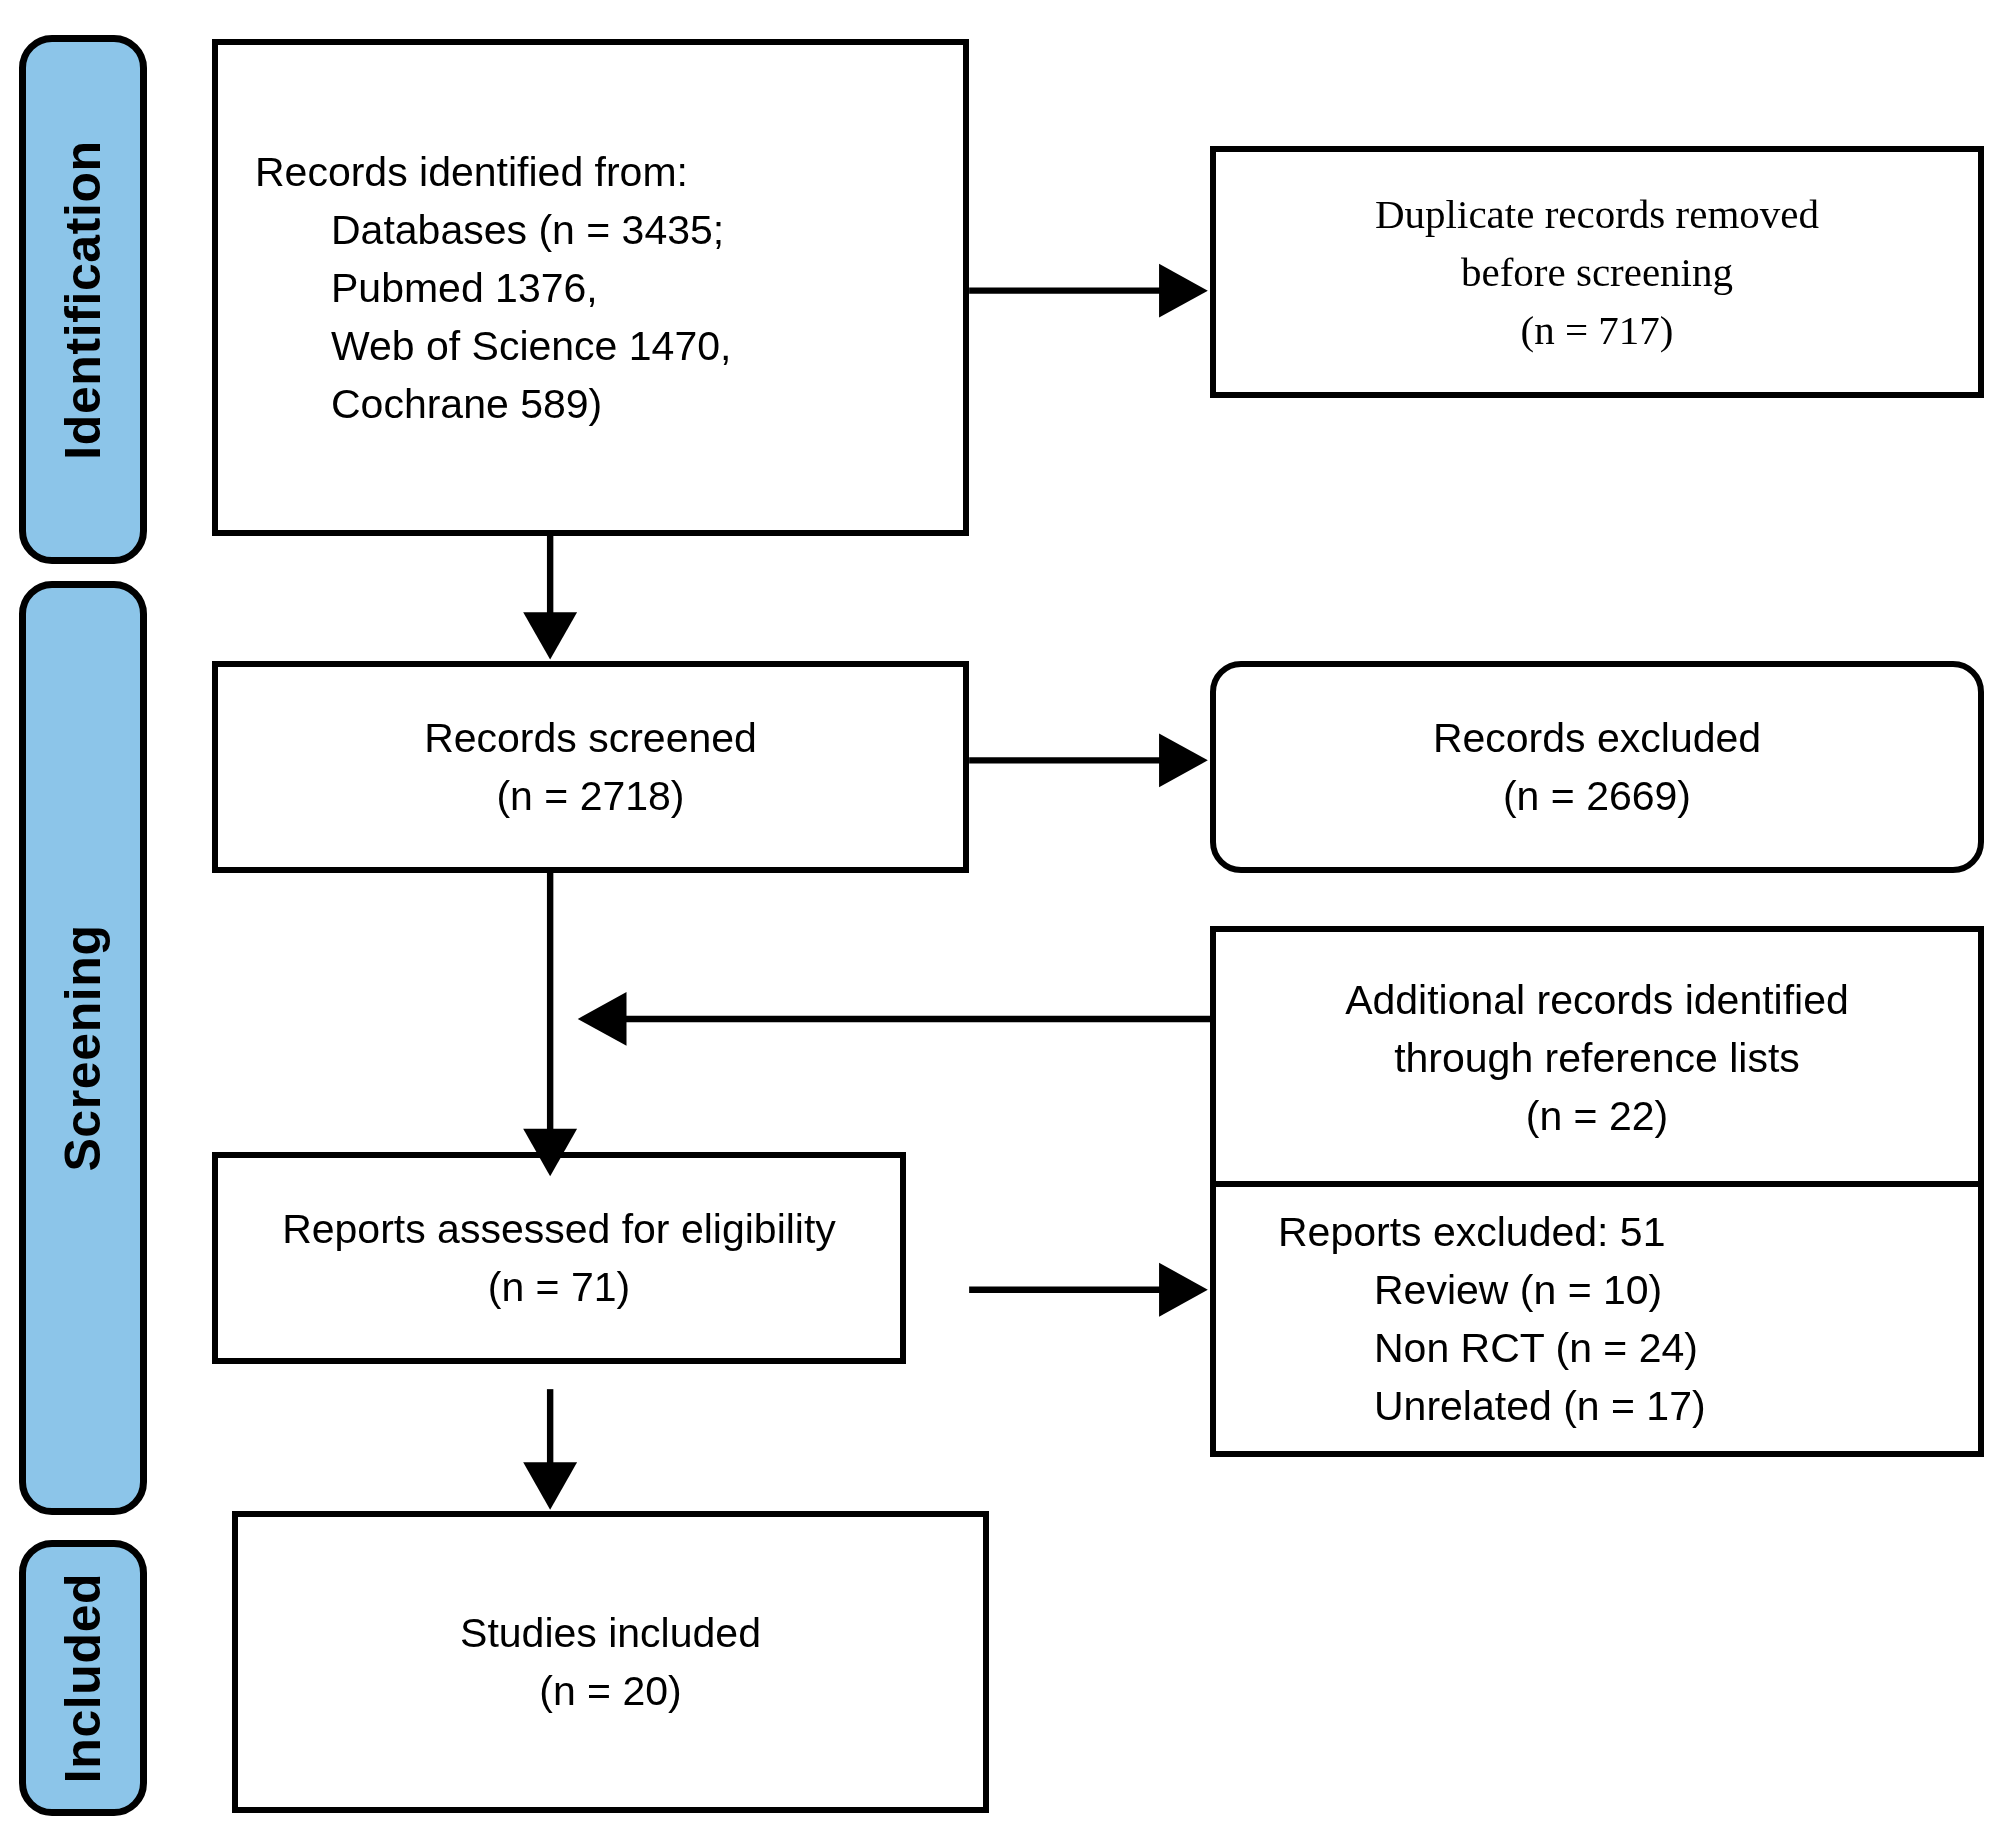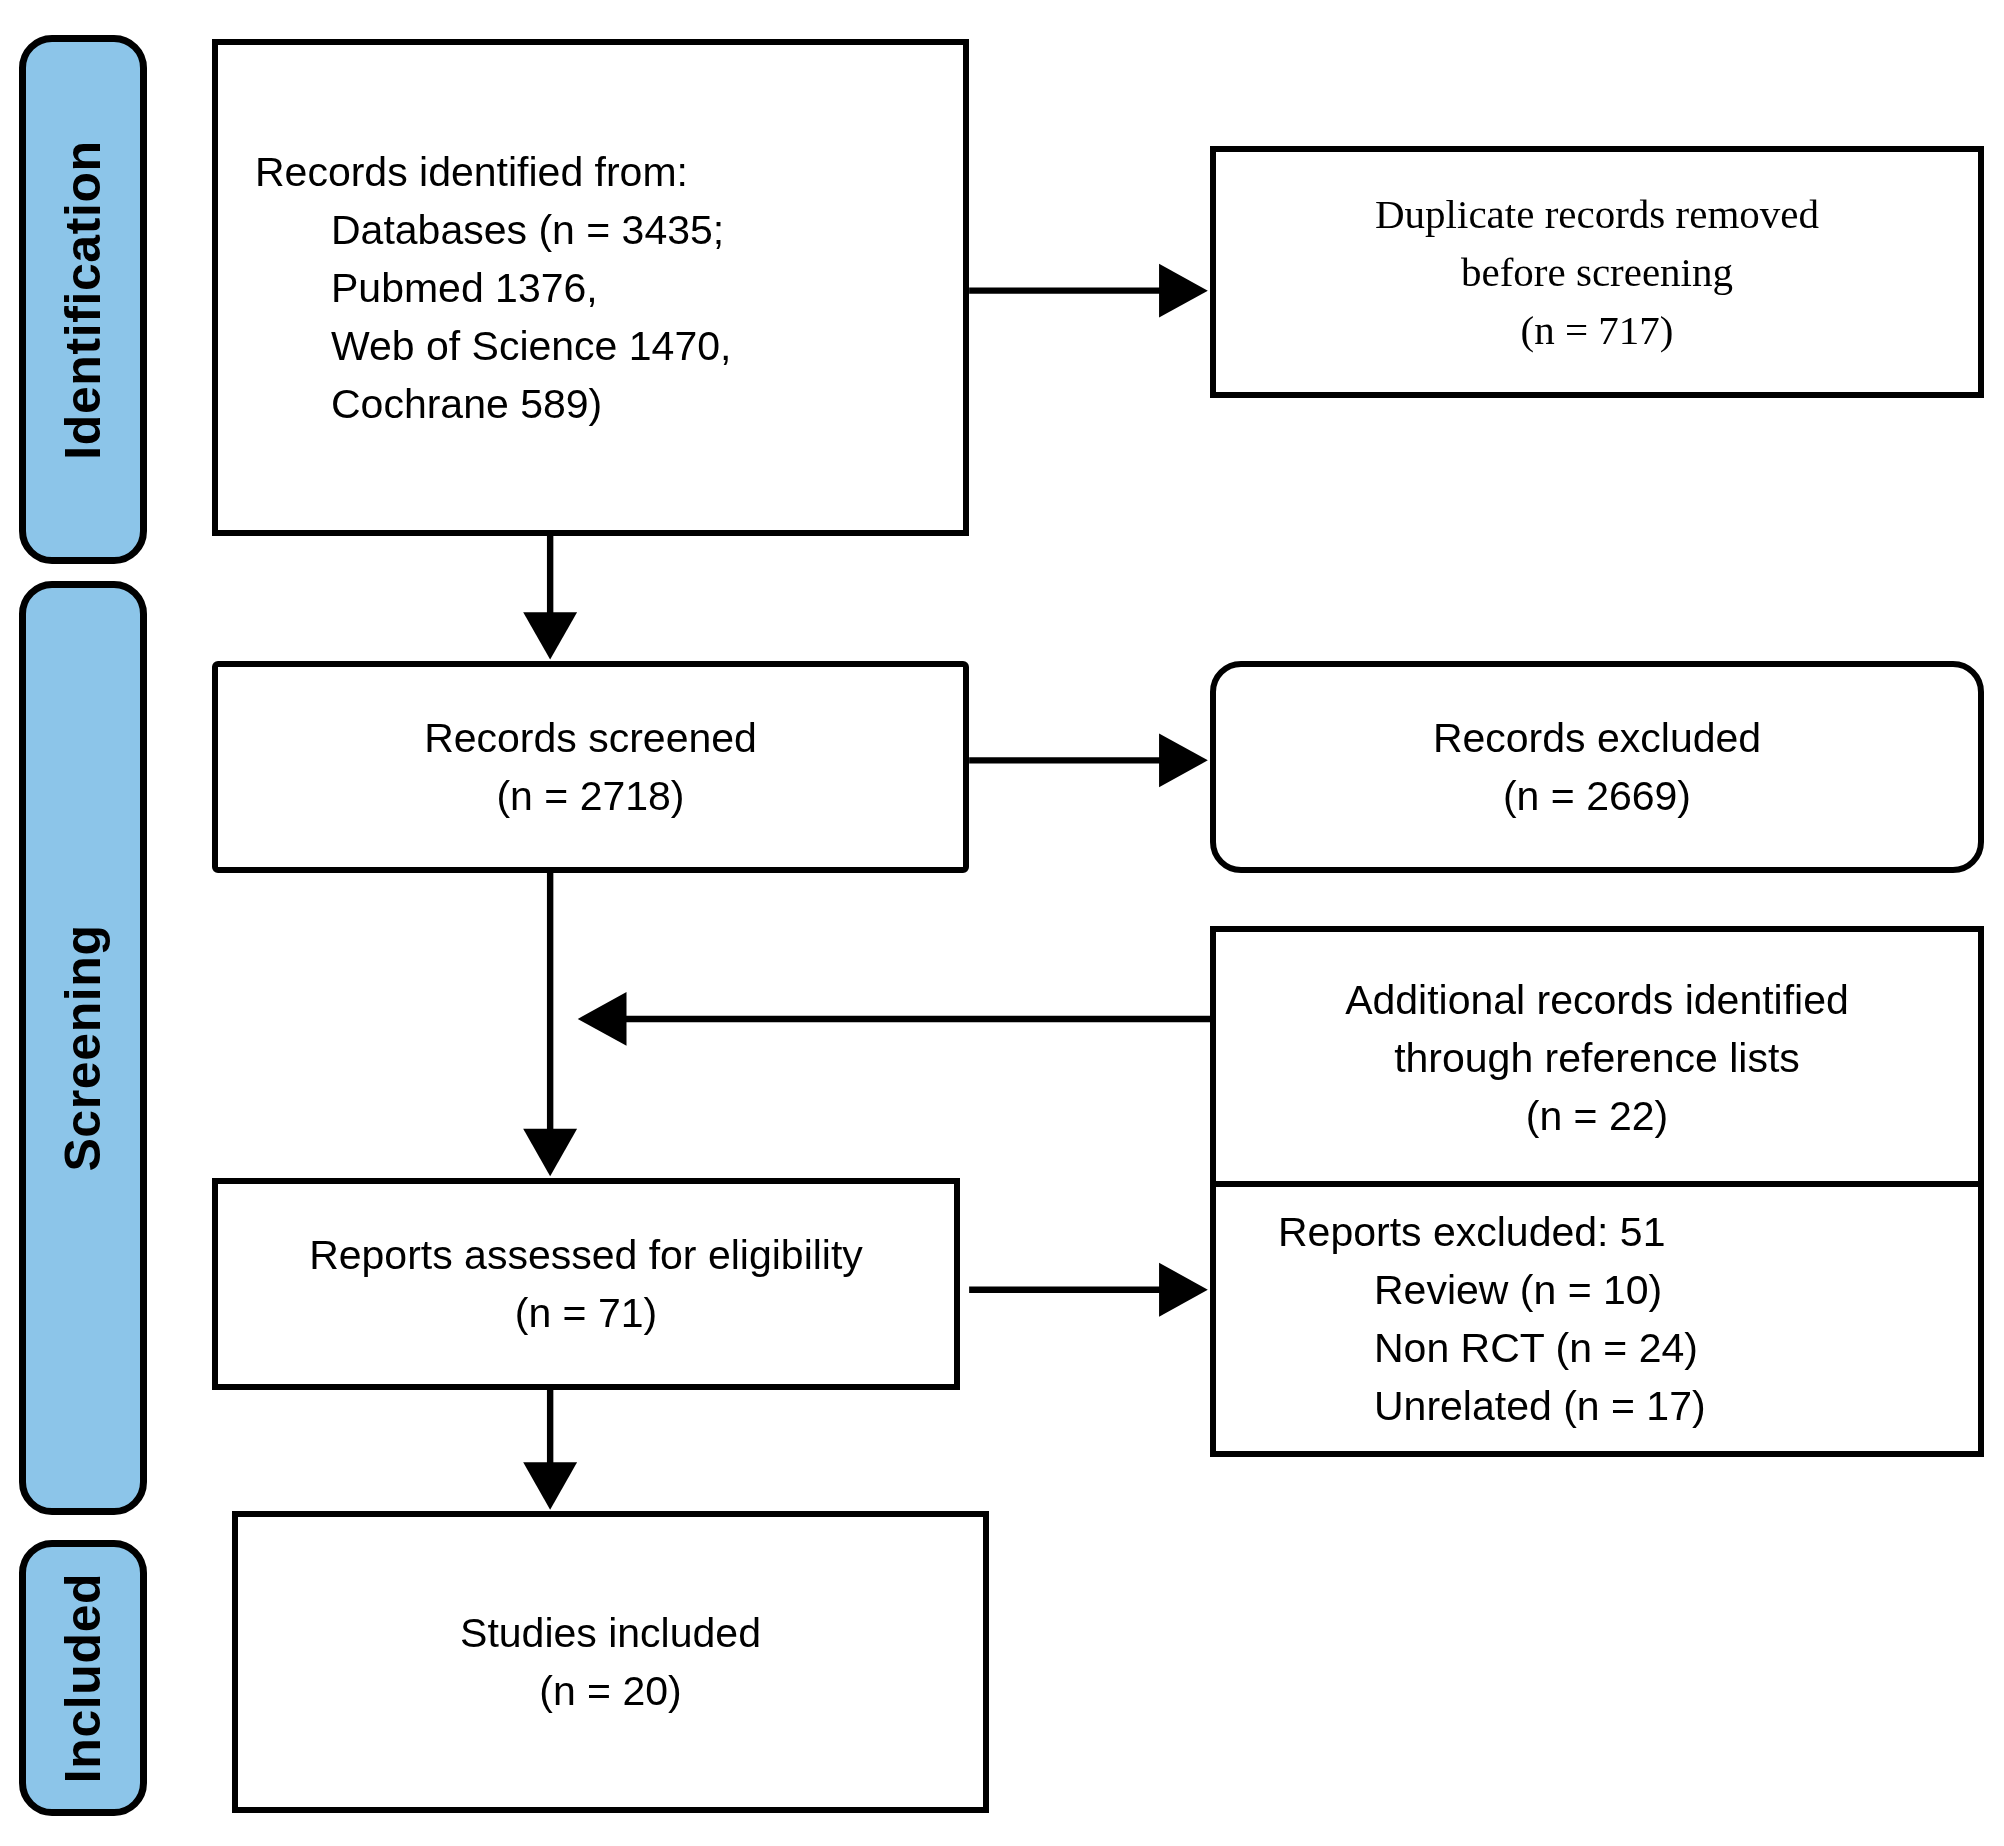--- a/index.html
+++ b/index.html
@@ -84,37 +84,37 @@
     <div class="line indent">Web of Science 1470,</div>
     <div class="line indent">Cochrane 589)</div>
   </div>
 
   <div class="box center" style="left:1210px; top:146px; width:774px; height:252px;font-family:Liberation Serif, serif;">
     <div class="line">Duplicate records removed</div>
     <div class="line">before screening</div>
     <div class="line">(n = 717)</div>
   </div>
 
-  <div class="box center" style="left:212px; top:661px; width:757px; height:212px;border-radius:6px;">
+  <div class="box center" style="left:212px; top:661px; width:757px; height:212px;">
     <div class="line">Records screened</div>
     <div class="line">(n = 2718)</div>
   </div>
 
   <div class="box center" style="left:1210px; top:661px; width:774px; height:212px;border-radius:31px;">
     <div class="line">Records excluded</div>
     <div class="line">(n = 2669)</div>
   </div>
 
   <div class="box center" style="left:1210px; top:926px; width:774px; height:263px;">
     <div class="line">Additional records identified</div>
     <div class="line">through reference lists</div>
     <div class="line">(n = 22)</div>
   </div>
 
-  <div class="box center" style="left:212px; top:1178px; width:748px; height:212px;">
+  <div class="box center" style="left:212px; top:1152px; width:694px; height:212px;">
     <div class="line">Reports assessed for eligibility</div>
     <div class="line">(n = 71)</div>
   </div>
 
   <div class="box leftalign" style="left:1210px; top:1181px; width:774px; height:276px; padding-left:62px;">
     <div class="line">Reports excluded: 51</div>
     <div class="line indent-sm">Review (n = 10)</div>
     <div class="line indent-sm">Non RCT (n = 24)</div>
     <div class="line indent-sm">Unrelated (n = 17)</div>
   </div>

